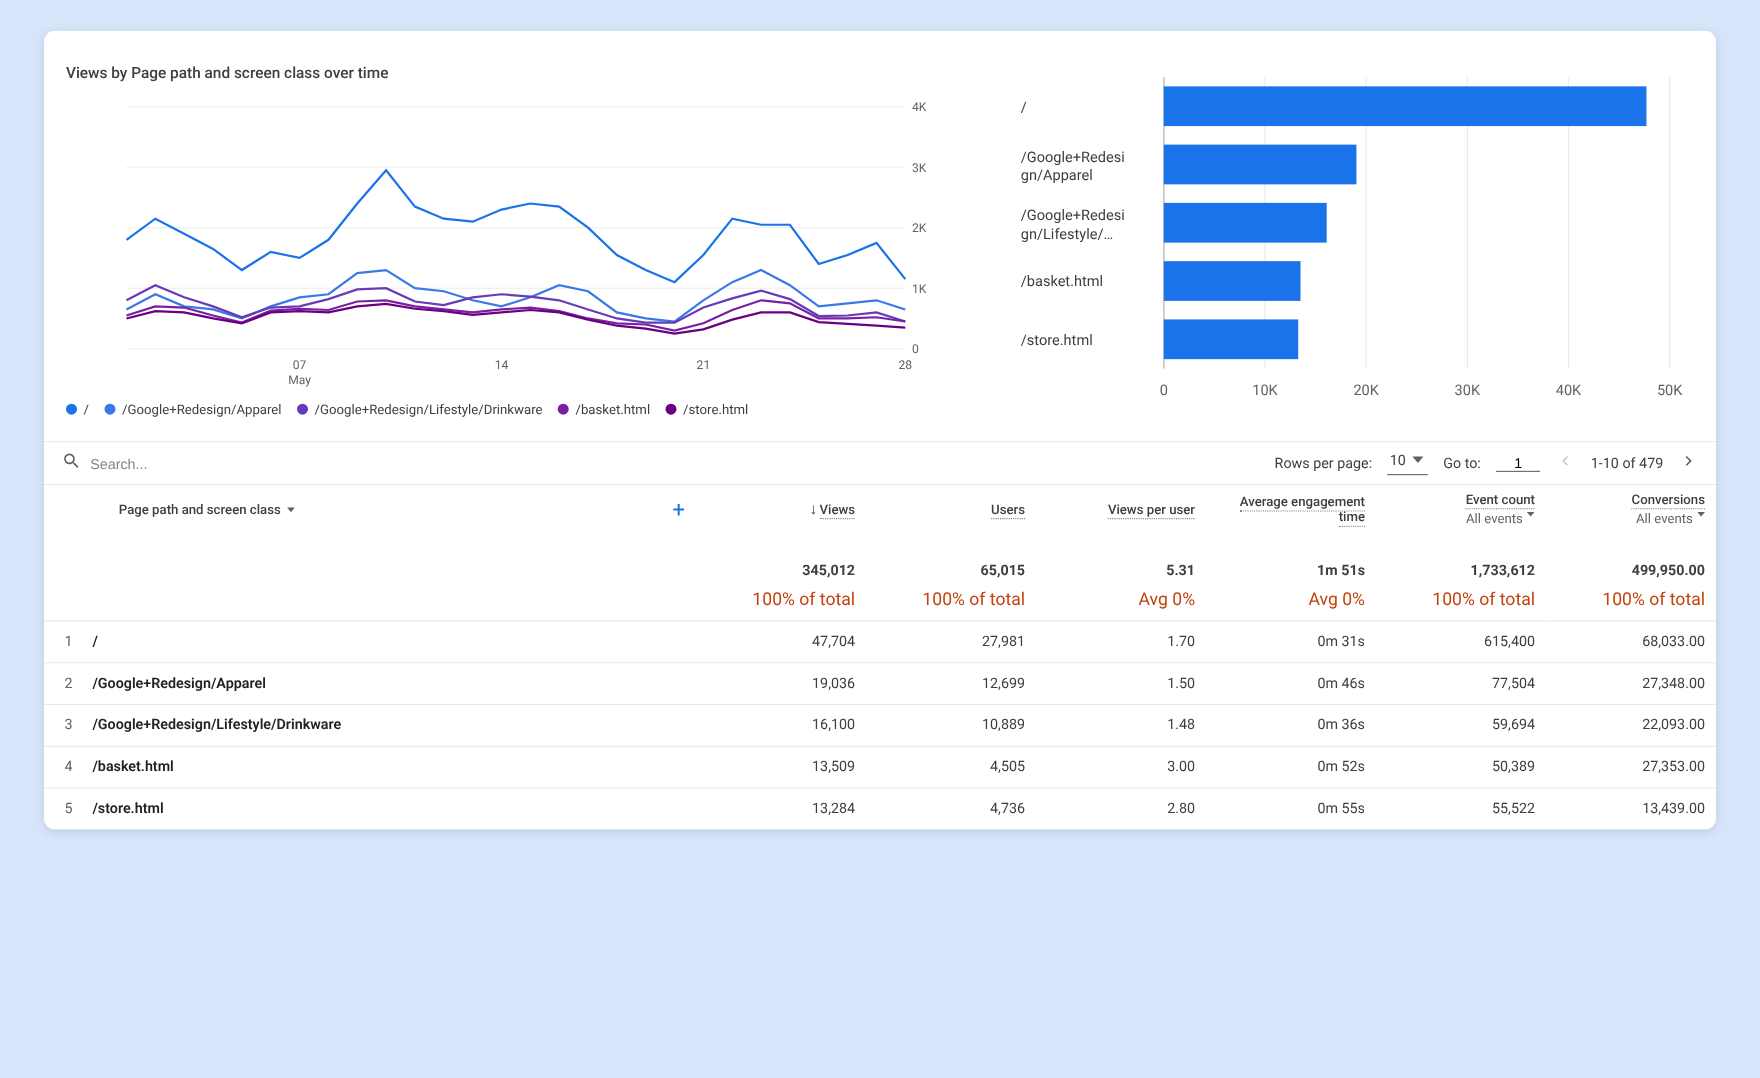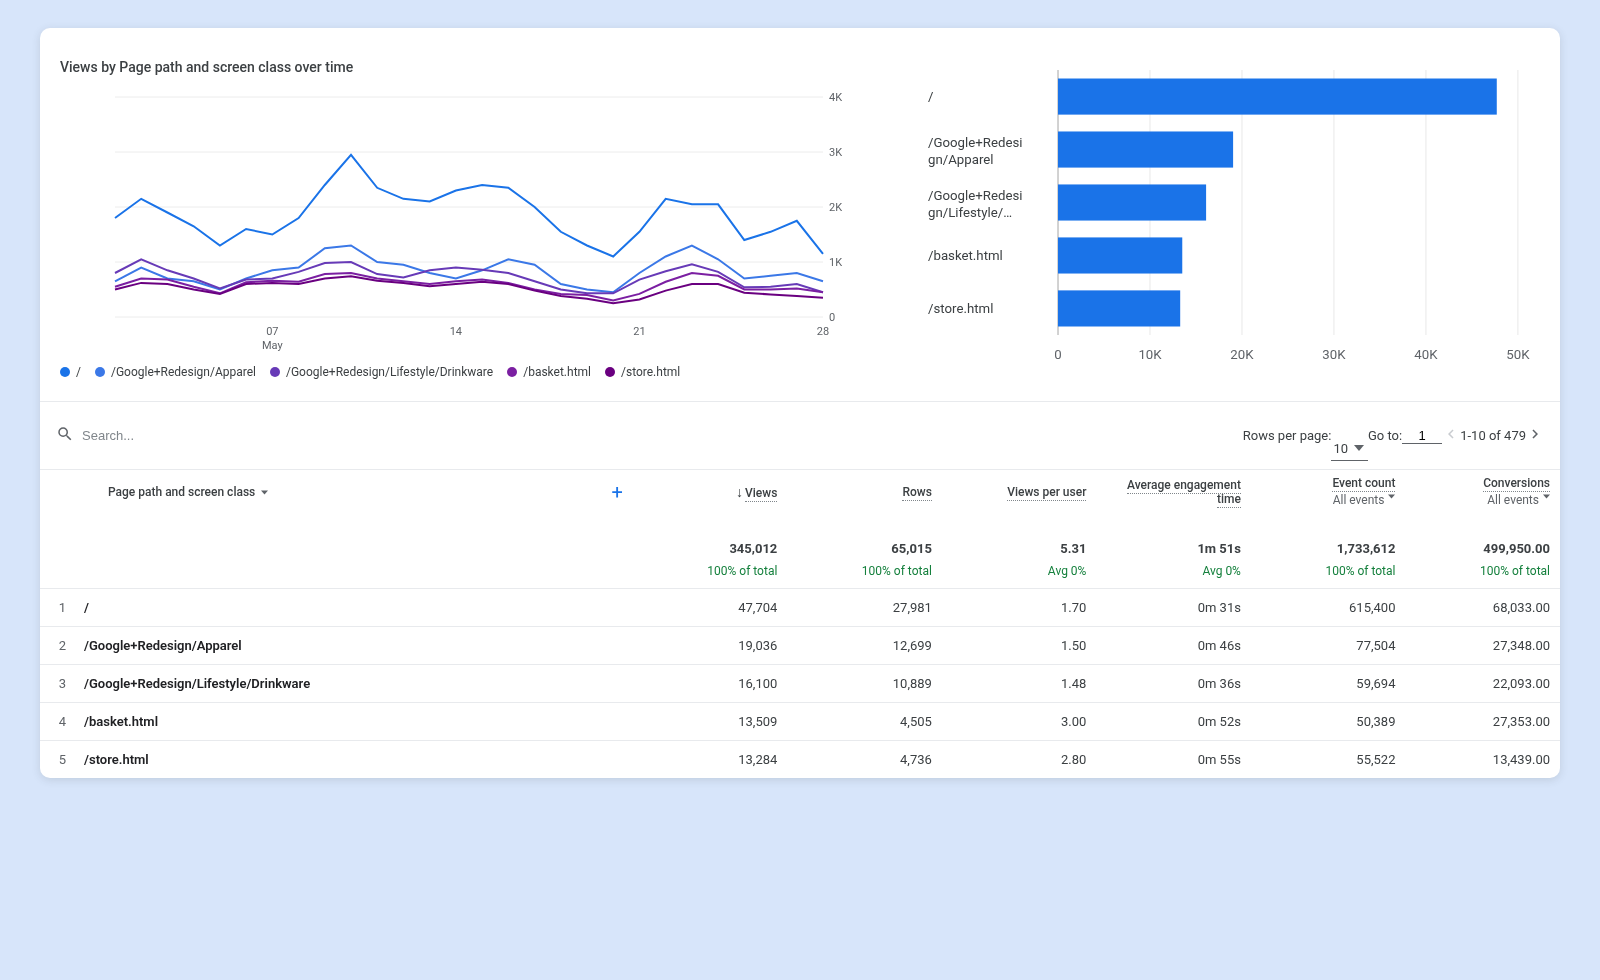--- a/index.html
+++ b/index.html
@@ -20,37 +20,37 @@
 .legend-item { display: flex; align-items: center; gap: 6px; }
 .legend-dot { width: 10px; height: 10px; border-radius: 50%; display: inline-block; }
 .bar-area { position: relative; width: 100%; height: 270px; }
 .bar-cat-label { font-size: 11px; fill: #3c4043; }
 .bar-rect { fill: #1a73e8; }
 .bar-x-label { font-size: 11px; fill: #5f6368; text-anchor: middle; }
 .search-row { display: flex; align-items: center; padding: 8px 16px; border-top: 1px solid #e8eaed; gap: 8px; font-size: 13px; }
 .search-icon svg { width: 18px; height: 18px; fill: #5f6368; }
 .search-input { border: none; outline: none; font-size: 13px; flex: 1; color: #3c4043; }
 .search-input::placeholder { color: #80868b; }
-.pager { display: flex; align-items: center; color: #3c4043; }
-.select-like { display: inline-flex; align-items: center; gap: 4px; border-bottom: 1px solid #5f6368; padding: 0 2px 2px 2px; cursor: pointer; margin-top: 29px; }
+.pager { display: flex; align-items: center; gap: 14px; color: #3c4043; }
+.select-like { display: inline-flex; align-items: center; gap: 4px; border-bottom: 1px solid #5f6368; padding: 0 2px 2px 2px; cursor: pointer; }
 .input-underline { border: none; border-bottom: 1px solid #5f6368; width: 40px; text-align: center; font-size: 13px; background: transparent; }
 .chev { display: inline-block; padding: 2px; }
 .chev svg { width: 10px; height: 10px; fill: #5f6368; }
 .arrow-btn svg { width: 18px; height: 18px; fill: #5f6368; }
 .arrow-btn.dim svg { fill: #c9ccd0; }
 .table { width: 100%; border-collapse: collapse; table-layout: fixed; }
 .table th { font-size: 12px; color: #3c4043; font-weight: 500; text-align: right; padding: 6px 10px; border-top: 1px solid #e8eaed; }
 .table th.first { text-align: left; width: 39%; }
 .th-label { border-bottom: 1px dotted #80868b; padding-bottom: 1px; }
 .sub-hdr { display: flex; justify-content: flex-end; align-items: flex-start; gap: 4px; color: #5f6368; font-weight: 400; font-size: 12px; margin-top: 3px; }
 .plus-btn { float: right; color: #1a73e8; font-size: 20px; font-weight: 400; line-height: 1; }
 .sort-arrow { font-size: 14px; margin-right: 2px; }
 .tot-row td { text-align: right; padding: 28px 10px 6px 10px; font-weight: 700; font-size: 13px; color: #3c4043; }
 .tot-row td.first { text-align: left; font-weight: 400; }
-.sub-row td { border-bottom: 1px solid #e8eaed; text-align: right; padding: 2px 10px 10px 10px; color: #15803d; font-size: 12px; }
+.sub-row td { border-bottom: 1px solid #e8eaed; text-align: right; padding: 2px 10px 10px 10px; color: #c2410c; font-size: 16px; }
 .sub-row td.first { text-align: left; }
 .data-row td { border-bottom: 1px solid #e8eaed; text-align: right; padding: 11px 10px; font-size: 13px; color: #3c4043; }
 .data-row:last-child td { border-bottom: none; }
 .data-row td.first { text-align: left; }
 .path-cell { display: flex; gap: 18px; align-items: baseline; }
 .path-idx { width: 16px; text-align: right; color: #5f6368; }
 .path-text { font-weight: 600; color: #202124; }
 .first-hdr { display: flex; align-items: center; justify-content: space-between; }
 .first-hdr-inner { display: flex; align-items: center; gap: 6px; padding-left: 58px; }
 </style>
@@ -178,21 +178,21 @@
          <span class="first-hdr-inner">
                 <span>Page path and screen class</span>
                 <span><svg viewBox="0 0 10 10" style="width:7px;height:7px;fill:#5f6368">
                     <path d="M0 2 L5 8 L10 2 Z"></path>
                   </svg></span>
               </span>
          <span class="plus-btn">+</span>
        </div>
      </th>
           <th><span class="sort-arrow">↓</span><span class="th-label">Views</span></th>
-          <th><span class="th-label">Rows</span></th>
+          <th><span class="th-label">Users</span></th>
           <th><span class="th-label">Views per user</span></th>
           <th><span class="th-label">Average engagement time</span></th>
           <th><span class="th-label">Event count</span><div class="sub-hdr">
               <span>All events</span>
               <svg viewBox="0 0 10 10" style="width:7px;height:7px;fill:#5f6368">
                 <path d="M0 2 L5 8 L10 2 Z"></path>
               </svg>
             </div></th>
           <th><span class="th-label">Conversions</span><div class="sub-hdr">
               <span>All events</span>

